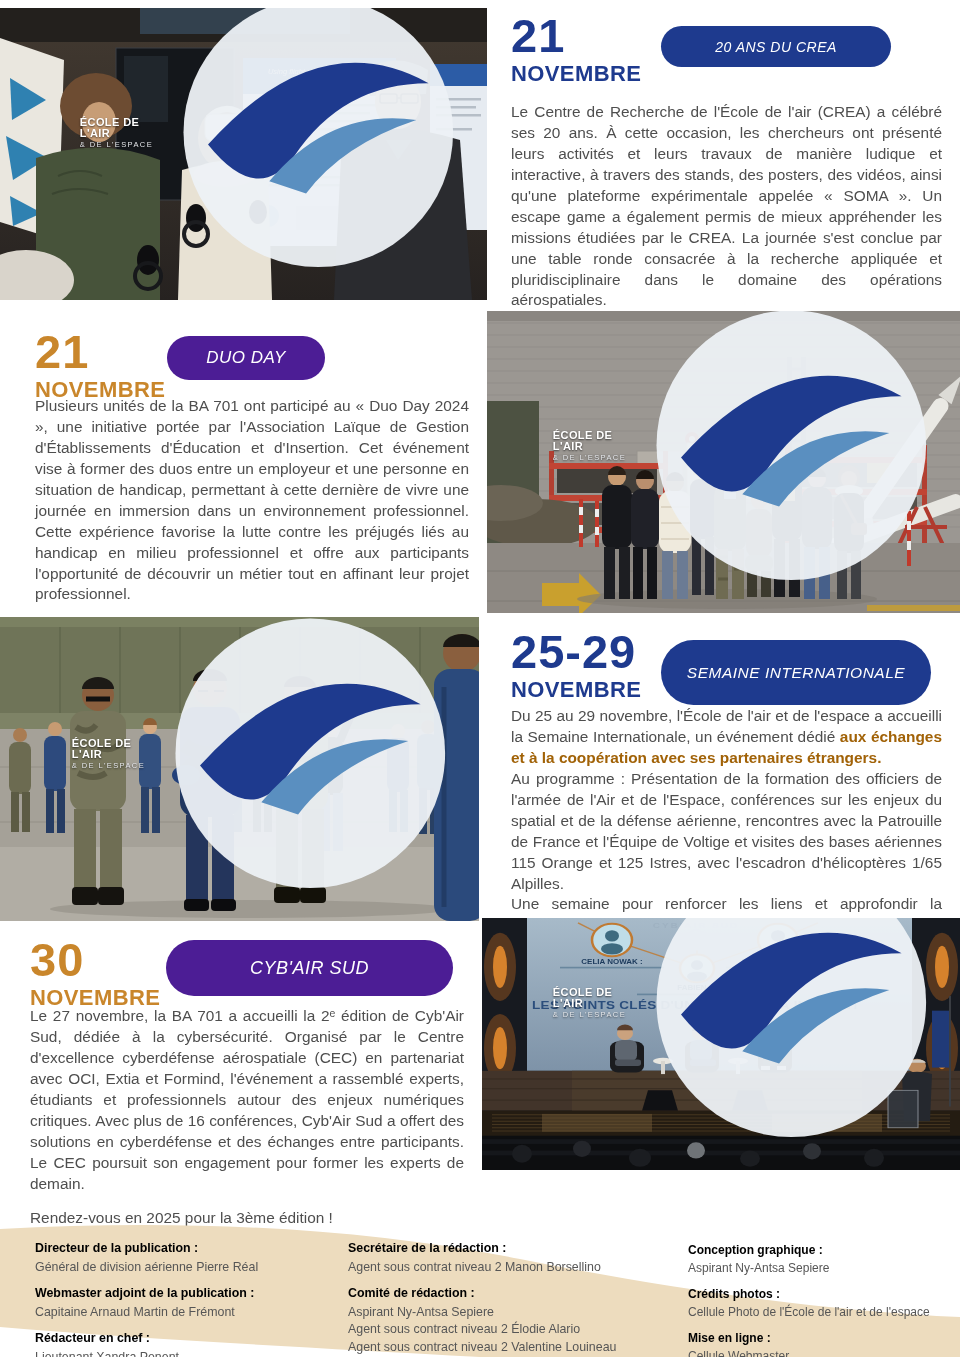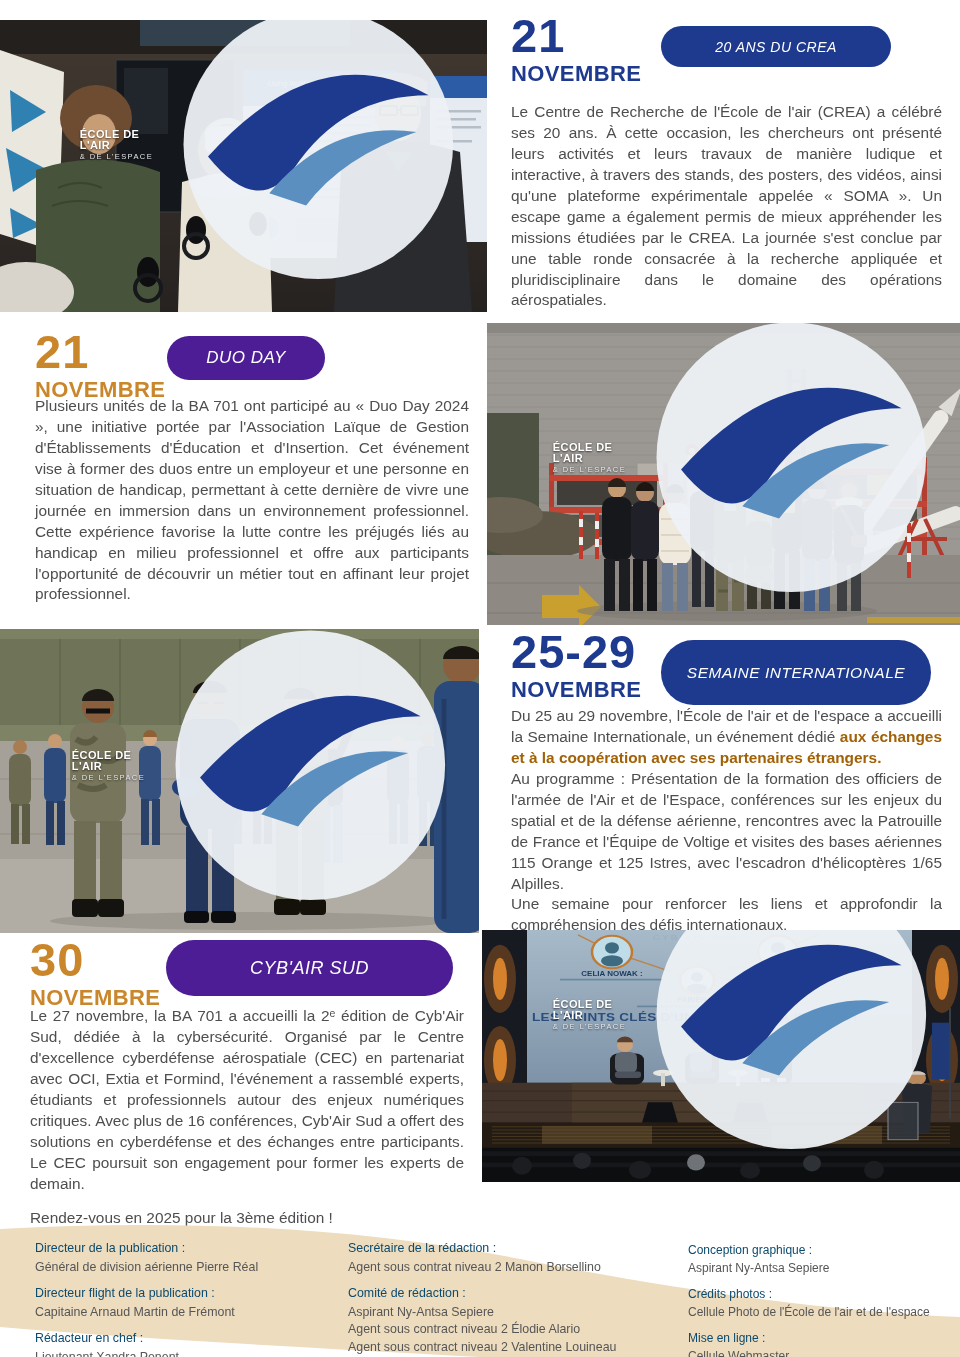--- a/index.html
+++ b/index.html
@@ -1,18 +1,18 @@
 <!DOCTYPE html>
 <html><head>
 <meta charset="utf-8">
 <style>
   html,body{margin:0;padding:0;background:#fff;}
   .page{position:relative;width:960px;height:1357px;background:#ffffff;overflow:hidden;
         font-family:"Liberation Sans",sans-serif;}
-  .photo{position:absolute;overflow:hidden;background:#a21caf;margin-top:12px;}
+  .photo{position:absolute;overflow:hidden;background:#a21caf;}
   .photo svg{display:block;width:100%;height:100%;}
   .wm{position:absolute;right:9px;bottom:8px;display:flex;align-items:center;gap:5px;}
   .wm-t{text-align:left;}
   .wm-l1{font-size:11px;font-weight:800;color:#fff;letter-spacing:.4px;text-shadow:0 1px 2px rgba(0,0,0,.65);line-height:1.05;}
   .wm-l2{font-size:7.5px;font-weight:400;color:#e4e6ea;letter-spacing:1.4px;text-shadow:0 1px 2px rgba(0,0,0,.6);}
   .wm-logo{width:24px;height:24px;}
   .sec{position:absolute;}
   .date-num{font-size:47px;font-weight:800;line-height:.95;letter-spacing:1px;}
   .date-month{font-size:22px;font-weight:800;letter-spacing:.4px;margin-top:2px;}
   .blue{color:#1e3a8e;}
@@ -21,21 +21,21 @@
         border-radius:999px;color:#fff;font-style:italic;font-weight:500;letter-spacing:.5px;}
   .pill.bg-blue{background:#1e3a8e;}
   .pill.bg-orange{background:#4c1d95;}
   .body{position:absolute;left:0;right:0;margin:0;text-align:justify;color:#4e4e4e;
         font-size:15.4px;line-height:1.36;}
   .body .b{font-weight:700;color:#a16207;}
   .body p{margin:0;}
   .footer-band{position:absolute;left:0;top:1215px;width:960px;height:142px;}
   .fcol{position:absolute;font-size:12.4px;line-height:1.42;color:#565656;}
   .fblock{margin-bottom:9px;}
-  .flabel{font-weight:400;color:#0c4a6e;margin-bottom:1px;}
+  .flabel{font-weight:700;color:#000000;margin-bottom:1px;}
 </style>
 </head>
 <body>
 
 <div class="page">
 
   <div class="photo" style="left:0;top:8px;width:487px;height:292px;">
     <svg viewBox="0 0 487 292" preserveAspectRatio="none">
       <defs>
         <linearGradient id="p1g" x1="0" y1="0" x2="0" y2="1">
@@ -549,21 +549,21 @@
   <svg class="footer-band" viewBox="0 0 960 142" preserveAspectRatio="none">
     <path d="M0,14 C180,4 360,12 520,44 C680,76 830,96 960,102 L960,142 L480,142 C300,132 140,124 0,112 Z" fill="#eddcbe"></path>
   </svg>
 
   <div class="fcol" style="left:35px;top:1240px;width:292px;">
     <div class="fblock">
       <div class="flabel">Directeur de la publication :</div>
       <div>Général de division aérienne Pierre Réal</div>
     </div>
     <div class="fblock">
-      <div class="flabel">Directeur flight de la publication :</div>
+      <div class="flabel">Webmaster adjoint de la publication :</div>
       <div>Capitaine Arnaud Martin de Frémont</div>
     </div>
     <div class="fblock">
       <div class="flabel">Rédacteur en chef :</div>
       <div>Lieutenant Xandra Penent</div>
     </div>
   </div>
 
   <div class="fcol" style="left:348px;top:1240px;width:312px;">
     <div class="fblock">

